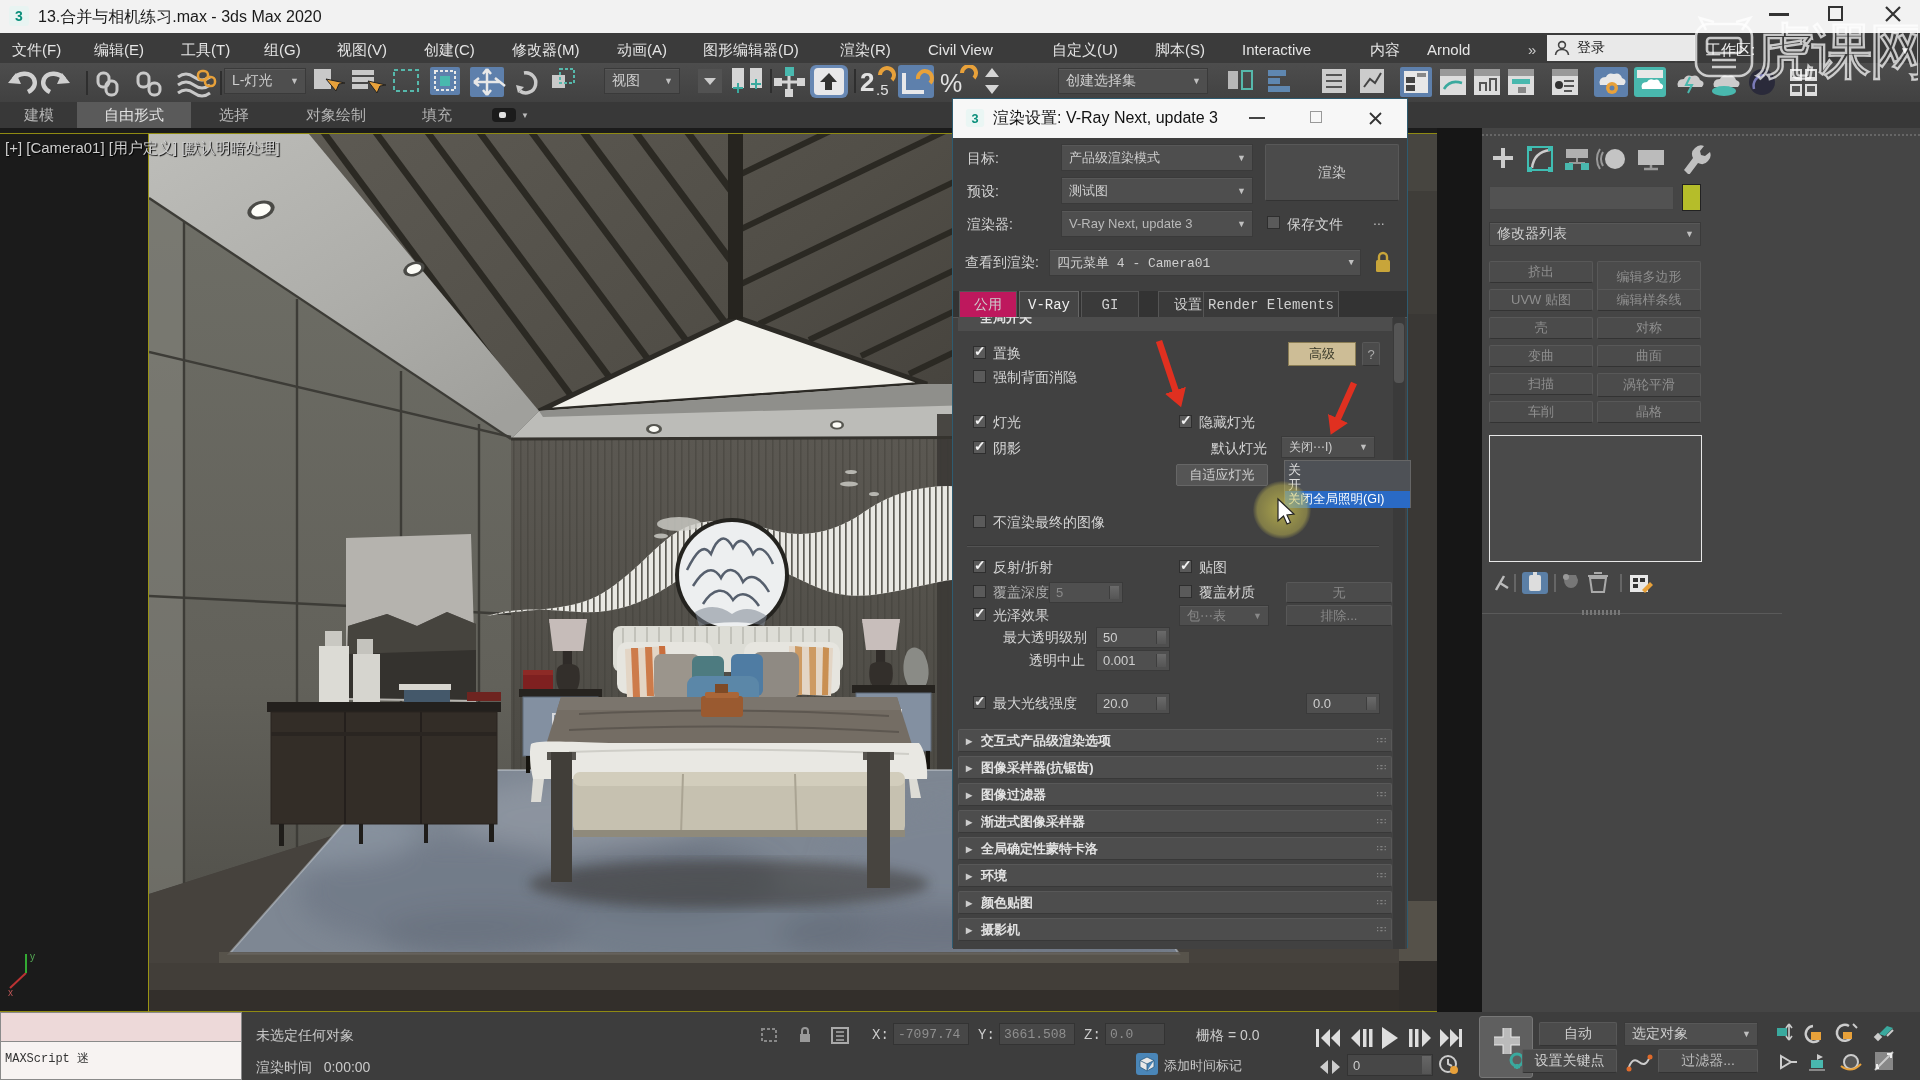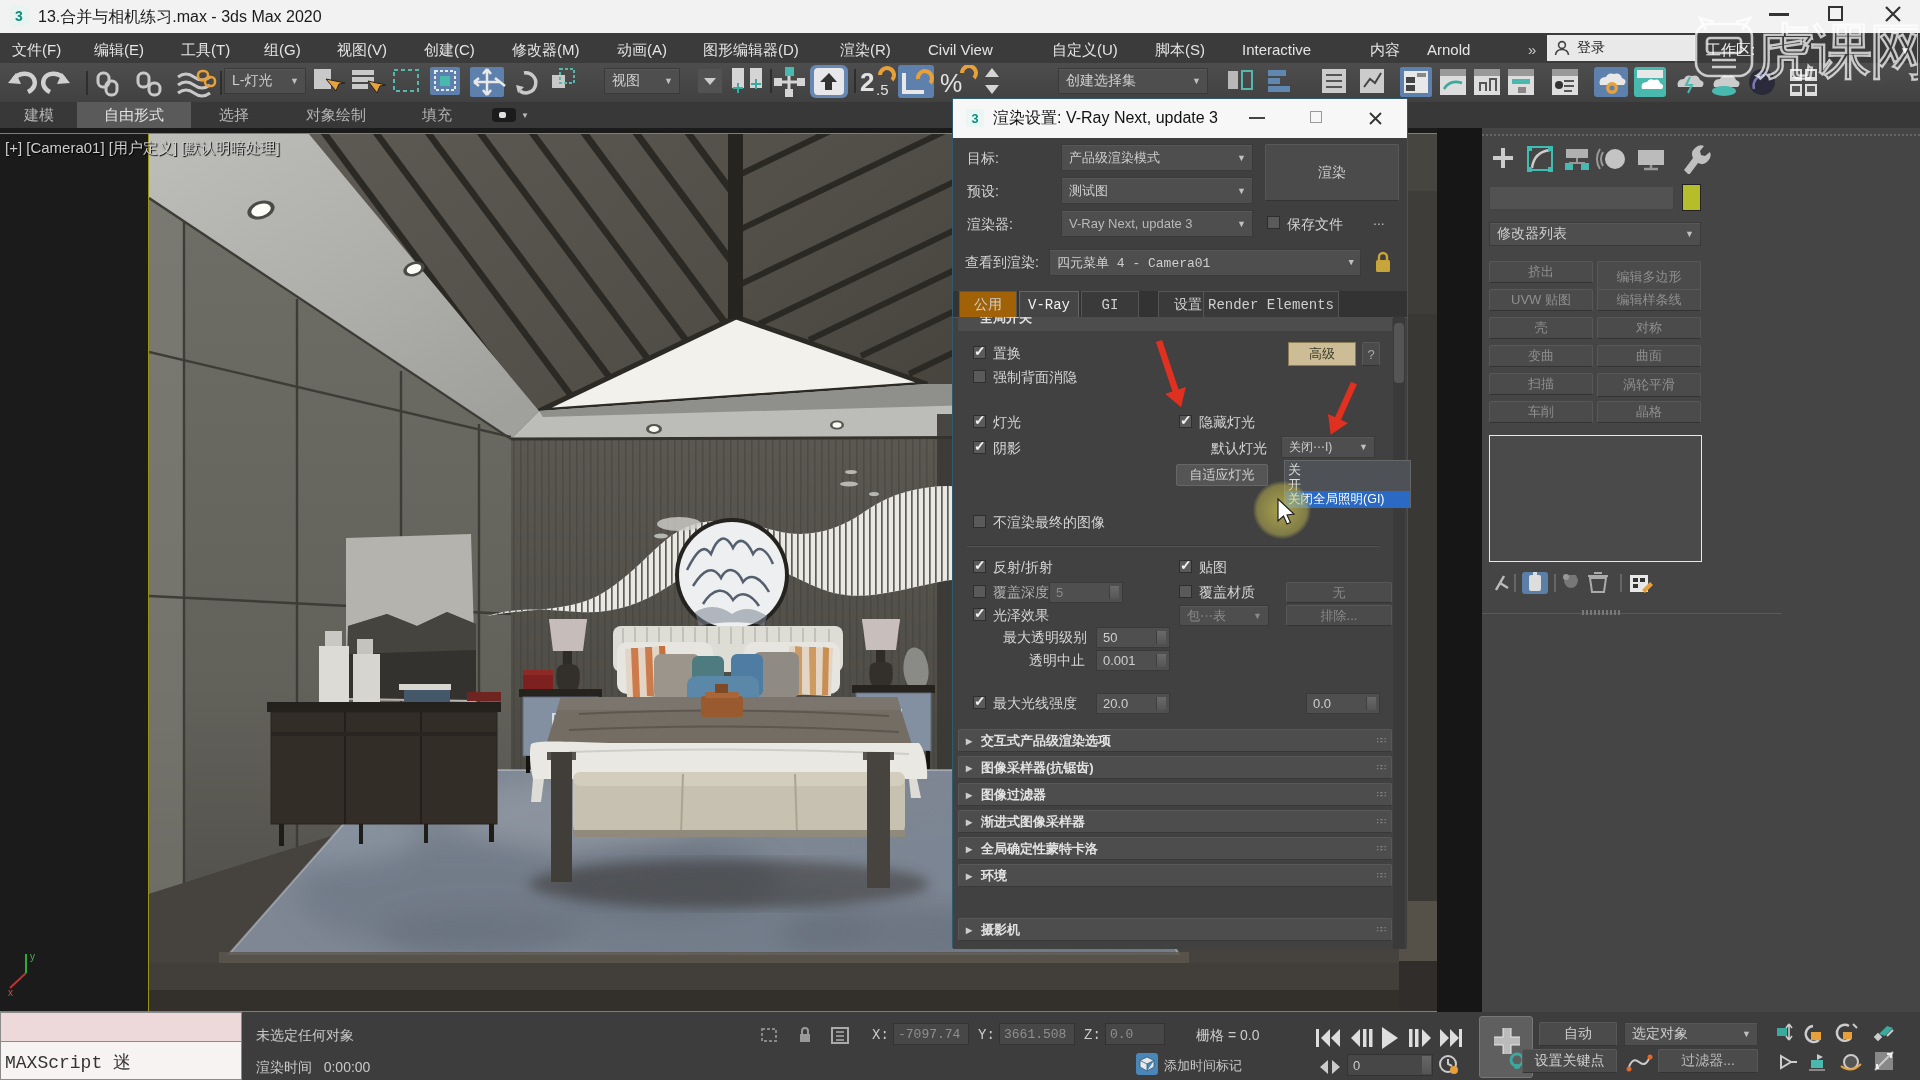--- a/index.html
+++ b/index.html
@@ -526,21 +526,21 @@
  <div class="lb" style="left:334px;top:117px">保存文件</div>
  <div class="lb" style="left:420px;top:113px;color:#bbb">...</div>
  <div class="lb" style="left:12px;top:155px">查看到渲染:</div>
  <div class="dd a" style="left:96px;top:150px;width:312px;height:27px;font-family:'Liberation Mono',monospace;font-size:13px">四元菜单 4 - Camera01<span class="car">▼</span></div>
  <svg class="a" style="left:420px;top:150px" width="20" height="26" viewBox="0 0 20 26">
       <rect x="3" y="11" width="14" height="12" rx="1.5" fill="#c8a53a"></rect>
       <path d="M6 11 V8 a4 4 0 0 1 8 0 V11" fill="none" stroke="#c8a53a" stroke-width="2.4"></path>
     </svg>
 
  <div class="a" style="left:0;top:192px;width:454px;height:26px;background:#333333"></div>
- <div class="a" style="left:6px;top:192px;width:58px;height:26px;background:#a16207;border:1px solid #555;border-bottom:none;color:#cfcfcf;font-size:14px;display:flex;align-items:center;justify-content:center;font-family:'Liberation Mono',monospace">公用</div>
+ <div class="a" style="left:6px;top:192px;width:58px;height:26px;background:#be185d;border:1px solid #555;border-bottom:none;color:#cfcfcf;font-size:14px;display:flex;align-items:center;justify-content:center;font-family:'Liberation Mono',monospace">公用</div>
  <div class="a" style="left:66px;top:192px;width:60px;height:26px;background:#454545;border:1px solid #666;border-bottom:none;color:#f0f0f0;font-size:14px;display:flex;align-items:center;justify-content:center;font-family:'Liberation Mono',monospace">V-Ray</div>
  <div class="a" style="left:128px;top:192px;width:58px;height:26px;background:#3a3a3a;border:1px solid #555;border-bottom:none;color:#cfcfcf;font-size:14px;display:flex;align-items:center;justify-content:center;font-family:'Liberation Mono',monospace">GI</div>
  <div class="a" style="left:205px;top:192px;width:60px;height:26px;background:#3a3a3a;border:1px solid #555;border-bottom:none;color:#cfcfcf;font-size:14px;display:flex;align-items:center;justify-content:center;font-family:'Liberation Mono',monospace">设置</div>
  <div class="a" style="left:250px;top:192px;width:136px;height:26px;background:#3a3a3a;border:1px solid #555;border-bottom:none;color:#cfcfcf;font-size:14px;display:flex;align-items:center;justify-content:center;font-family:'Liberation Mono',monospace">Render Elements</div>
 
  <div class="a" style="left:0;top:218px;width:454px;height:632px;background:#414141;border-top:1px solid #555"></div>
  <div class="a" style="left:440px;top:218px;width:12px;height:632px;background:#3a3a3a"></div>
  <div class="a" style="left:441px;top:224px;width:10px;height:60px;background:#555;border-radius:4px"></div>
  <div class="a" style="left:5px;top:218px;width:434px;height:14px;background:#4d4d4d;overflow:hidden">
       <div style="color:#e2e2e2;font-size:13px;font-weight:bold;margin:-8px 0 12px 22px">全局开关</div>
@@ -607,20 +607,21 @@
  <div class="cb on" style="left:20px;top:597px"></div>
     <div class="lb" style="left:40px;top:596px">最大光线强度</div>
  <div class="spin" style="left:143px;top:594px;width:74px;height:21px">20.0</div>
  <div class="spin" style="left:353px;top:594px;width:74px;height:21px">0.0</div>
  <div class="roll" style="top:630px">交互式产品级渲染选项</div>
  <div class="roll" style="top:657px">图像采样器(抗锯齿)</div>
  <div class="roll" style="top:684px">图像过滤器</div>
  <div class="roll" style="top:711px">渐进式图像采样器</div>
  <div class="roll" style="top:738px">全局确定性蒙特卡洛</div>
  <div class="roll" style="top:765px">环境</div>
+ <div class="roll" style="top:792px">颜色贴图</div>
  <div class="roll" style="top:819px">摄影机</div>
 </div>
 
 <div class="a" style="left:1437px;top:128px;width:45px;height:884px;background:#161616"></div>
 
 <div class="a" style="left:1482px;top:128px;width:438px;height:884px;background:#454545">
  <div class="a" style="left:0;top:6px;width:438px;height:2px;background:repeating-linear-gradient(90deg,#666 0 2px,transparent 2px 4px)"></div>
  <svg class="a" style="left:8px;top:16px" width="250" height="30">
   <path d="M13 4 V24 M3 14 H23" stroke="#ccc" stroke-width="4"></path>
   <rect x="38" y="3" width="24" height="23" fill="none" stroke="#3fbdb2" stroke-width="2"></rect>
@@ -672,21 +673,21 @@
       <rect x="143" y="14" width="5" height="4" fill="#333"></rect>
       <path d="M152 20 l8 -8 l3 3 l-8 8 z" fill="#e8a13a"></path>
  </svg>
  <div class="a" style="left:0;top:485px;width:300px;height:1px;background:#5a5a5a"></div>
  <div class="a" style="left:100px;top:482px;width:40px;height:5px;background:repeating-linear-gradient(90deg,#777 0 2px,transparent 2px 4px)"></div>
 </div>
 
 <div class="a" style="left:0;top:1012px;width:1920px;height:68px;background:#3d3d3d">
  <div class="a" style="left:0;top:0;width:242px;height:30px;background:#edd9d9;border:1px solid #8a8a8a"></div>
  <div class="a" style="left:0;top:30px;width:242px;height:38px;background:#f7f3f2;border:1px solid #8a8a8a;border-top:none">
-   <div class="a" style="left:4px;top:8px;color:#333;font-size:18px;font-family:'Liberation Mono',monospace">MAXScript 迷</div>
+   <div class="a" style="left:4px;top:8px;color:#333;font-size:12px;font-family:'Liberation Mono',monospace">MAXScript 迷</div>
  </div>
  <div class="a" style="left:256px;top:15px;color:#c9c9c9;font-size:14px">未选定任何对象</div>
  <div class="a" style="left:256px;top:47px;color:#c9c9c9;font-size:14px">渲染时间&nbsp;&nbsp; 0:00:00</div>
  <svg class="a" style="left:760px;top:14px" width="100" height="20">
   <rect x="2" y="3" width="14" height="12" fill="none" stroke="#888" stroke-width="2" stroke-dasharray="3 2"></rect>
   <rect x="40" y="8" width="10" height="8" fill="#999"></rect>
       <path d="M42 8 V5 a3 3 0 0 1 6 0 V8" stroke="#999" stroke-width="2" fill="none"></path>
   <rect x="72" y="2" width="16" height="15" fill="none" stroke="#aaa" stroke-width="2"></rect>
       <path d="M76 6 h8 M76 10 h8 M76 14 h8" stroke="#aaa" stroke-width="1.5"></path>
  </svg>

